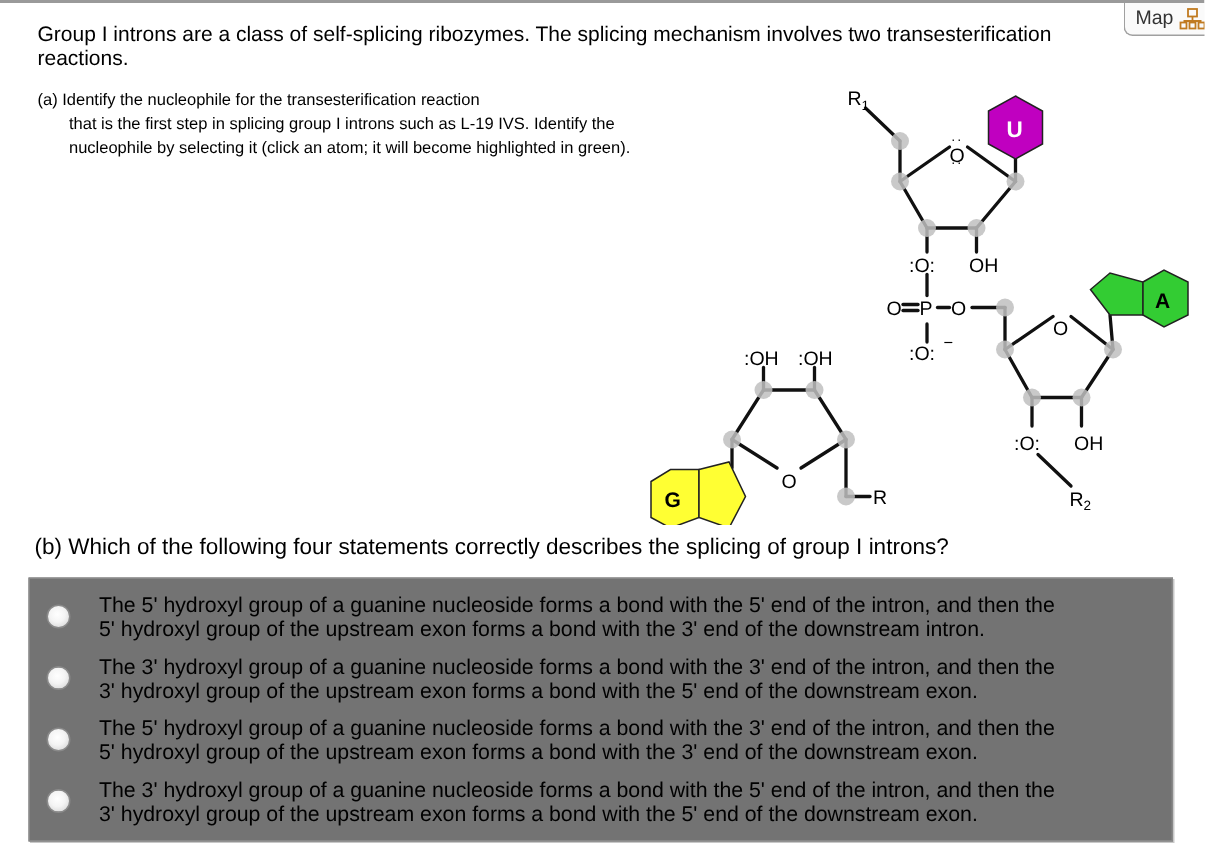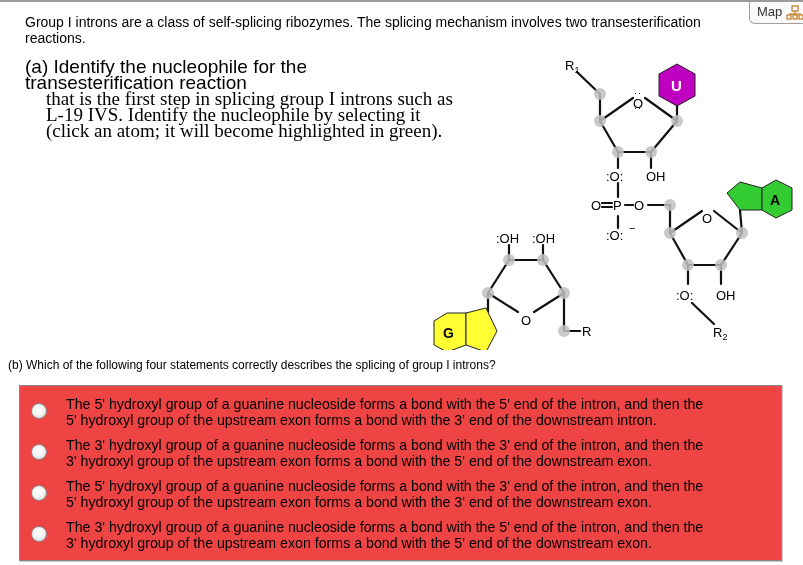--- a/index.html
+++ b/index.html
@@ -25,35 +25,35 @@
       color: #333;
       cursor: pointer;
     }
     .map-btn svg { position: absolute; left: 36px; top: 3px; }
     .intro {
       position: absolute; left: 25px; top: 14px; width: 700px;
       font-size: 14px; line-height: 16px;
     }
     .part-a {
       position: absolute; left: 25px; top: 59px; width: 430px;
-      font-size: 19px; line-height: 16px;
+      font-size: 11px; line-height: 16px;
     }
     .part-a .first { display: block; }
-    .part-a .rest { display: block; padding-left: 21px; font-family: Liberation Serif, serif; }
+    .part-a .rest { display: block; padding-left: 21px; }
     .diagram {
       position: absolute; left: 420px; top: 50px; width: 383px; height: 300px;
     }
     .diagram text { font-family: "Liberation Sans", sans-serif; }
     .part-b {
-      position: absolute; left: 8px; top: 357px;
-      font-size: 12px; line-height: 16px;
+      position: absolute; left: 23px; top: 357px;
+      font-size: 15px; line-height: 16px;
     }
     .choices {
       position: absolute; left: 19px; top: 385px; width: 763px; height: 176px;
-      background: #ef4444;
+      background: #737373;
       border: 1px solid #888;
       box-shadow: 1px 1px 0 #c8c8c8;
       box-sizing: border-box;
     }
     .choice {
       position: absolute; left: 0; width: 100%; height: 40px;
     }
     .radio {
       position: absolute; left: 11px; top: 11px; width: 16px; height: 16px;
       border-radius: 50%;

